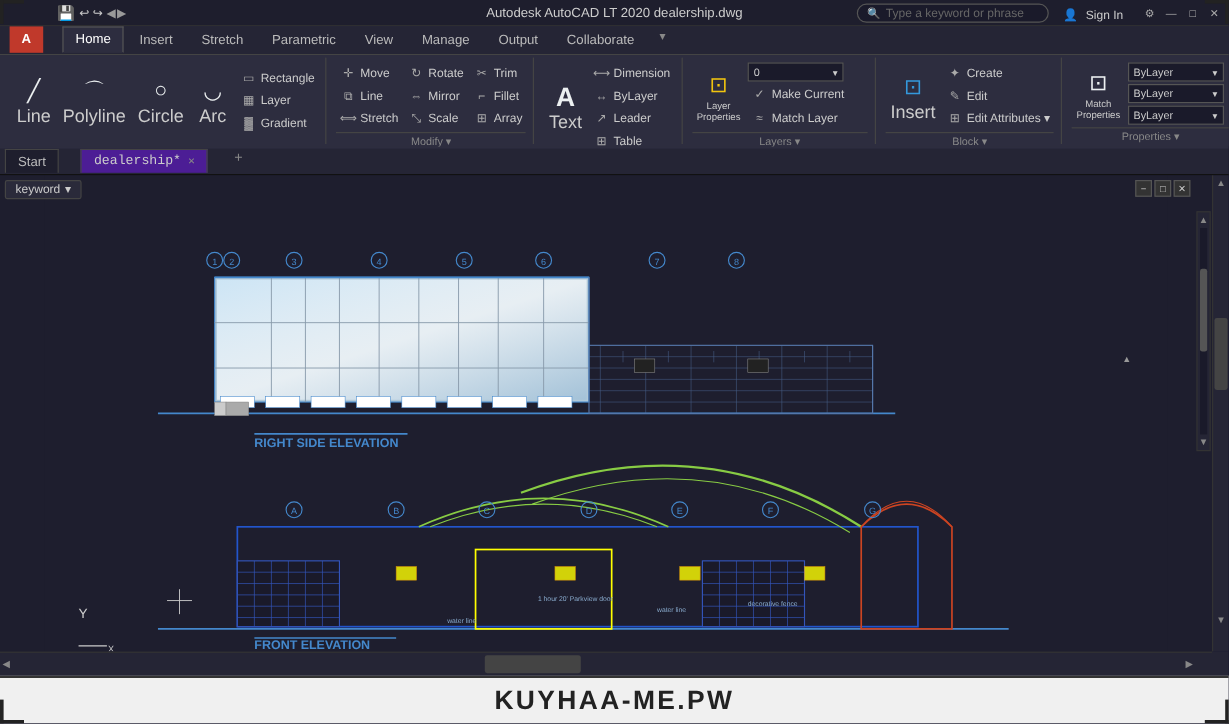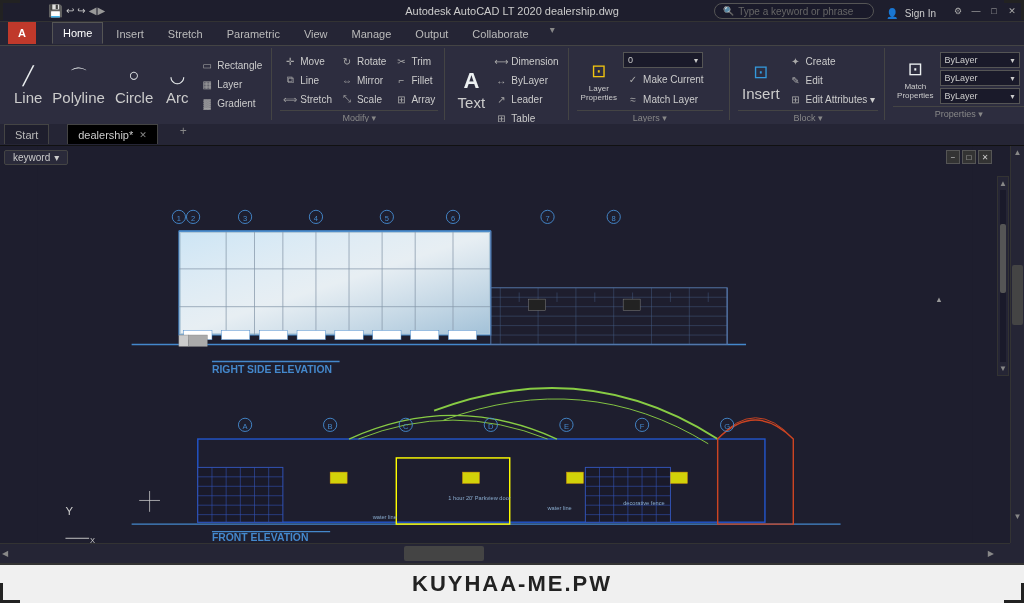--- a/index.html
+++ b/index.html
@@ -216,22 +216,23 @@
       color: #bbb;
       cursor: pointer;
       display: flex;
       align-items: center;
       gap: 6px;
       background: #1e1e2d;
       border: 1px solid #444;
       border-bottom: none;
     }
     .doc-tab.active {
-      background: #000000;
+      background: #4c1d95;
       color: #ccc;
+      font-family: Liberation Mono, monospace;
     }
     .doc-tab-close {
       font-size: 9px;
       color: #888;
       cursor: pointer;
     }
 
     
     .drawing-area {
       position: absolute;

